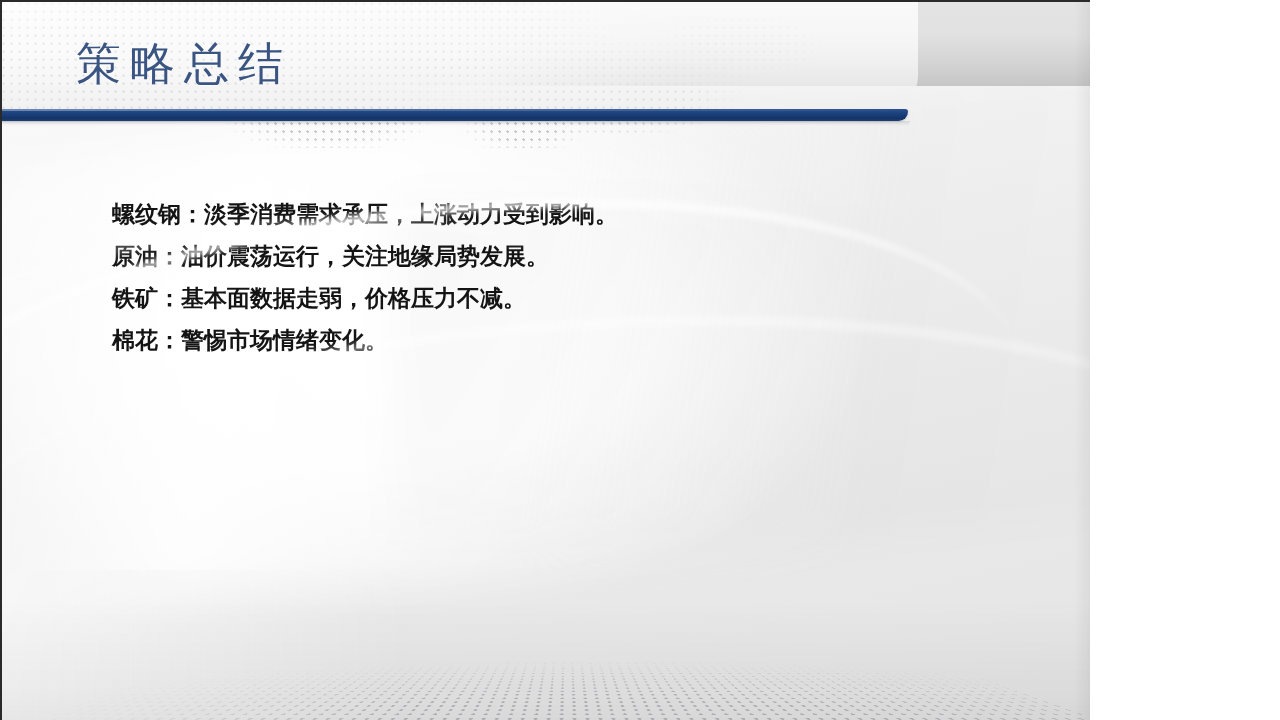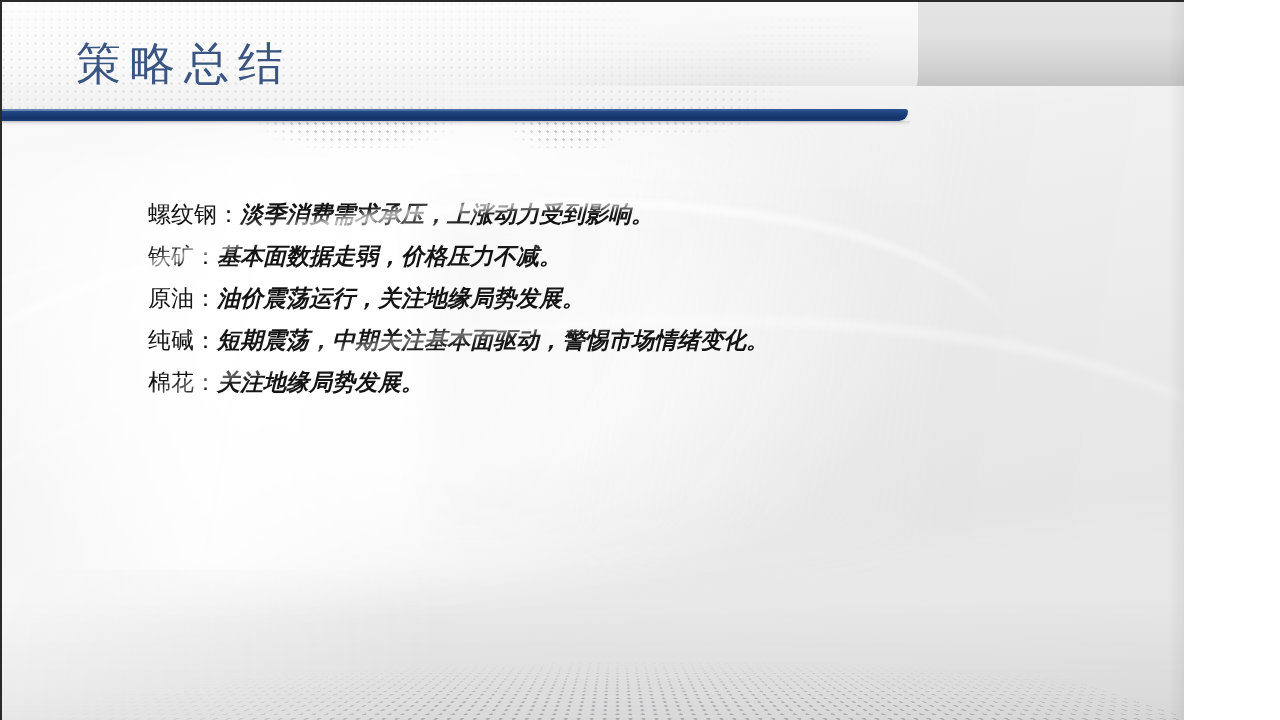--- a/index.html
+++ b/index.html
@@ -3,21 +3,21 @@
 <meta charset="utf-8">
 <title>策略总结</title>
 <style>
   html, body {
     margin: 0;
     padding: 0;
     background: #ffffff;
   }
   .slide {
     position: relative;
-    width: 1184px;
+    width: 1090px;
     height: 720px;
     overflow: hidden;
     background: #f2f2f2;
     font-family: "Liberation Serif", "DejaVu Serif", serif;
     border-left: 2px solid #2a2a2a;
     border-top: 2px solid #2a2a2a;
     box-sizing: border-box;
   }
 
   
@@ -168,26 +168,24 @@
   }
   .line {
     font-size: 23px;
     line-height: 42px;
     color: #141414;
     white-space: nowrap;
     font-family: "Liberation Serif", "DejaVu Serif", serif;
     text-shadow: 0 0 1px rgba(255,255,255,0.5);
   }
   .line .term {
-    font-weight: normal;
-    margin-left: 36px;
+    font-weight: bold;
   }
   .line .desc {
     font-weight: bold;
-    font-style: italic;
   }
 
   
   .skyline {
     position: absolute;
     left: 0;
     bottom: 0;
     width: 520px;
     height: 190px;
     opacity: 0.85;
@@ -296,30 +294,27 @@
   <div class="navy-rule">
     <div class="navy-rule-hl"></div>
   </div>
   <div class="navy-rule-shadow"></div>
 
   <div class="body-block">
     <div class="line">
       <span class="term">螺纹钢：</span><span class="desc">淡季消费需求承压，上涨动力受到影响。</span>
     </div>
     <div class="line">
+      <span class="term">原油：</span><span class="desc">油价震荡运行，关注地缘局势发展。</span>
+    </div>
+    <div class="line">
       <span class="term">铁矿：</span><span class="desc">基本面数据走弱，价格压力不减。</span>
     </div>
     <div class="line">
-      <span class="term">原油：</span><span class="desc">油价震荡运行，关注地缘局势发展。</span>
-    </div>
-    <div class="line">
-      <span class="term">纯碱：</span><span class="desc">短期震荡，中期关注基本面驱动，警惕市场情绪变化。</span>
-    </div>
-    <div class="line">
-      <span class="term">棉花：</span><span class="desc">关注地缘局势发展。</span>
+      <span class="term">棉花：</span><span class="desc">警惕市场情绪变化。</span>
     </div>
   </div>
 
   <div class="halftone"></div>
   <div class="halftone-fade"></div>
 
   <div class="skyline">
     <svg width="520" height="190" viewBox="0 0 520 190" xmlns="http://www.w3.org/2000/svg">
       <defs>
         <linearGradient id="skyGrad" x1="0" y1="0" x2="0" y2="1">

